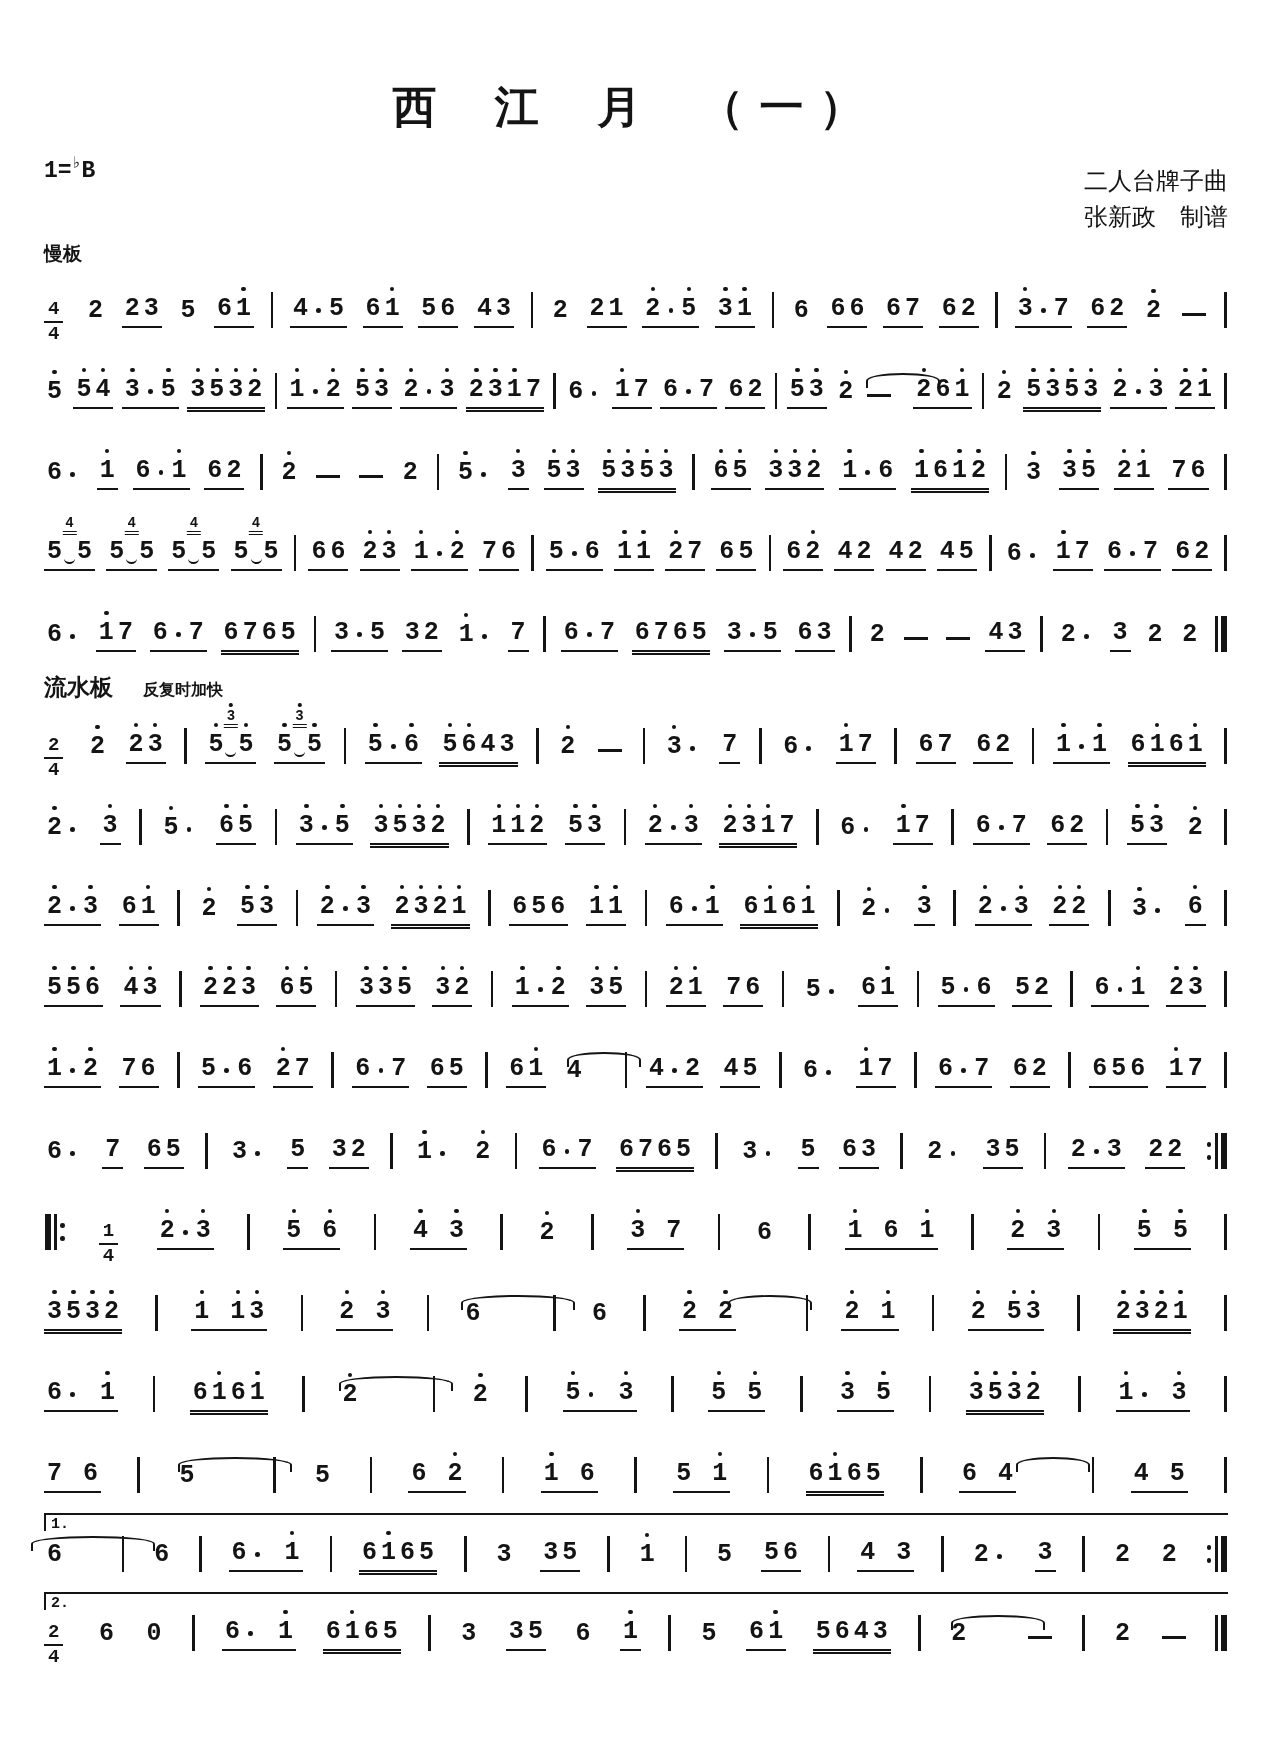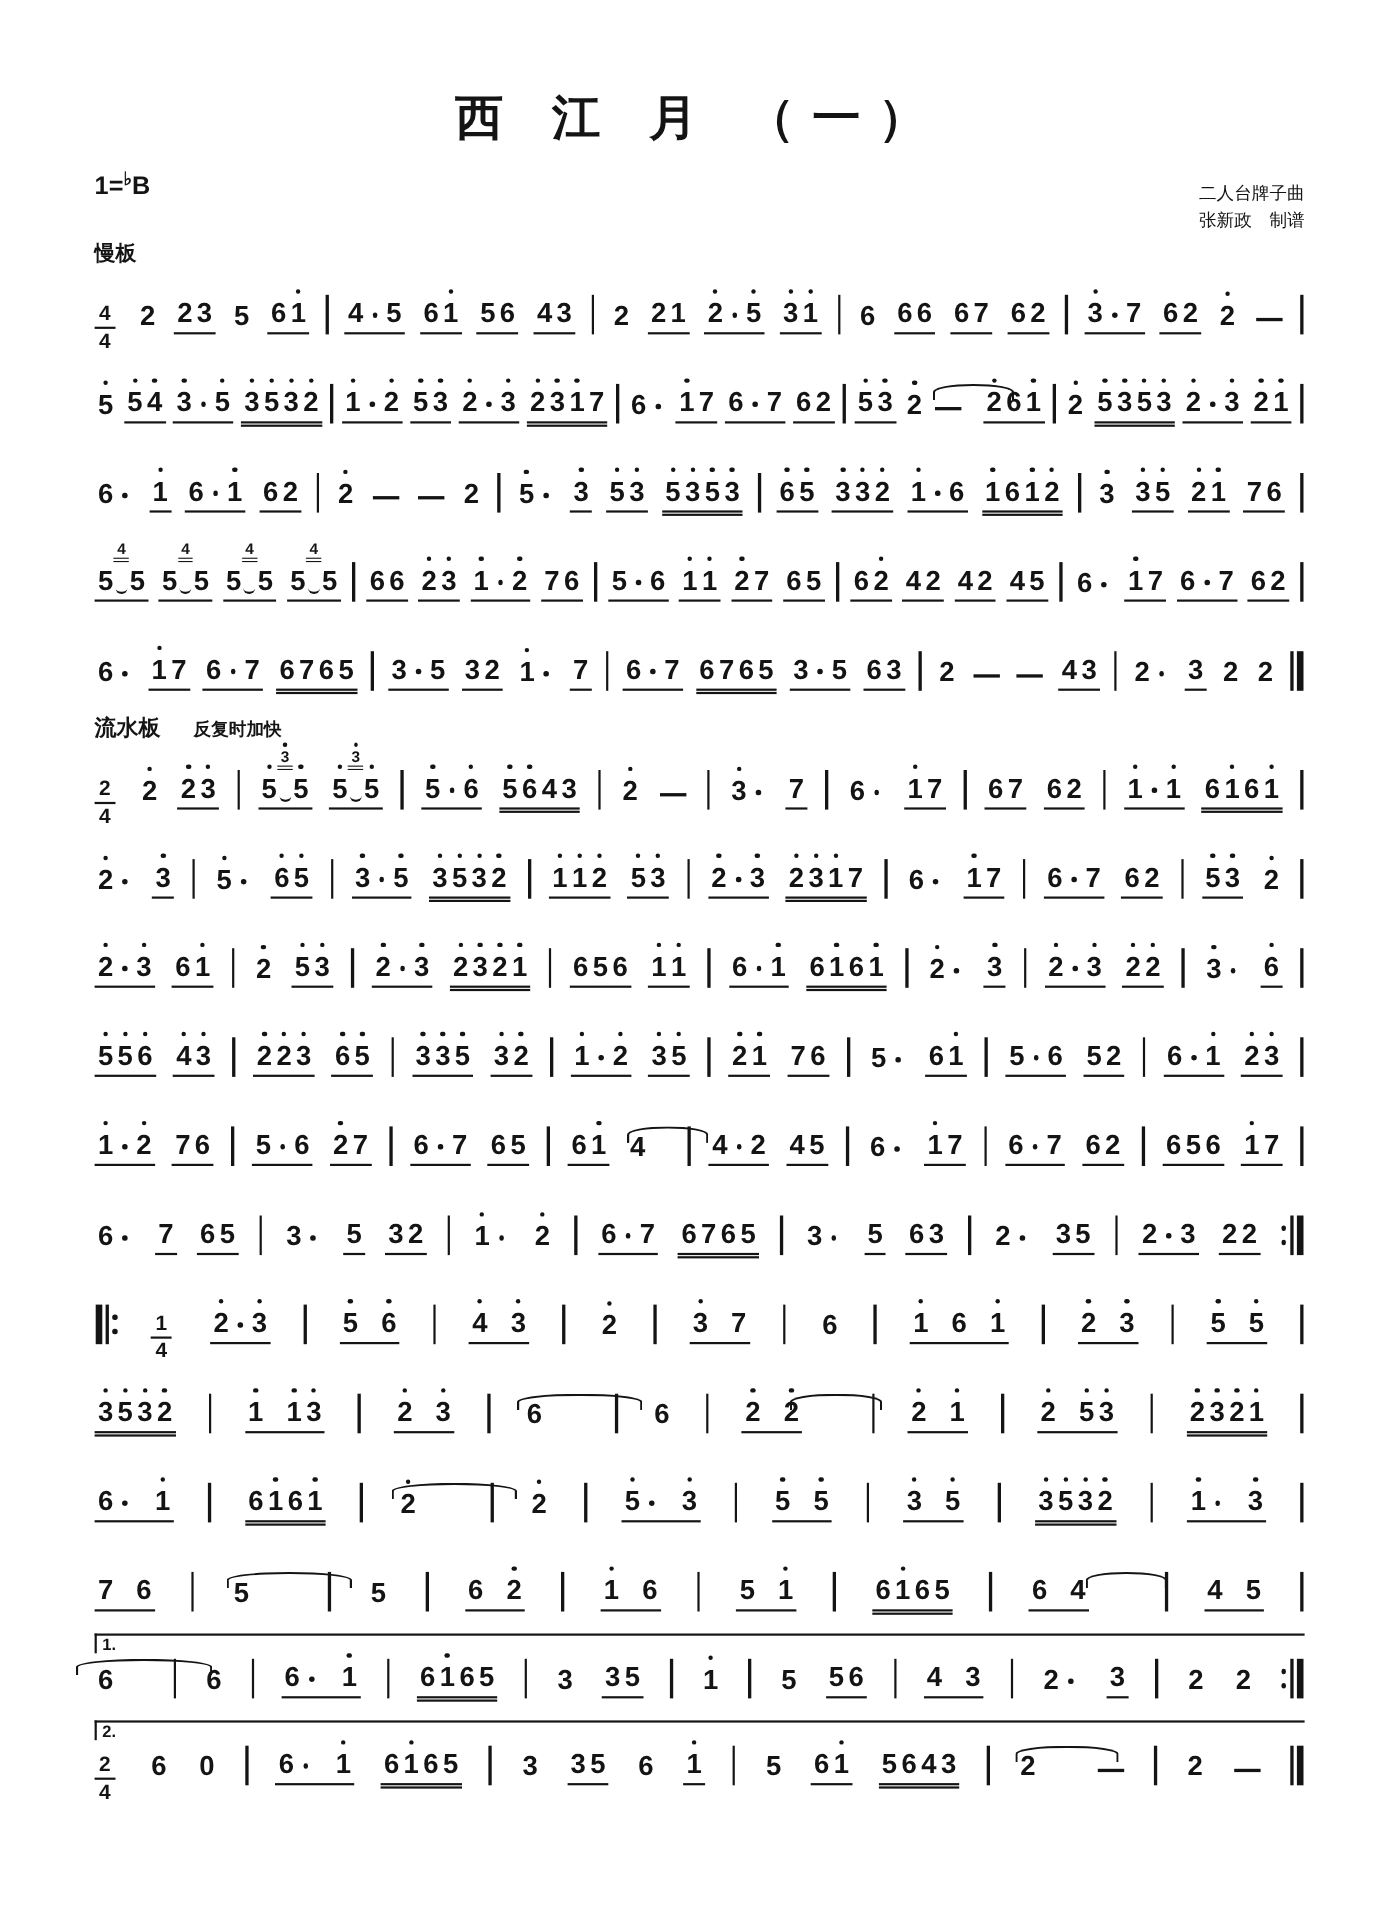--- a/index.html
+++ b/index.html
@@ -1,28 +1,28 @@
 <!DOCTYPE html>
 <html><head>
 <meta charset="utf-8">
 <style>
   html,body{margin:0;padding:0;background:#e9e9e9;}
   .page{
     width:1272px;height:1754px;margin:0 auto;background:#ffffff;
-    box-sizing:border-box;padding:54px 86px 30px;position:relative;
-    font-family:Liberation Sans, sans-serif;color:#141414;overflow:hidden;
+    box-sizing:border-box;padding:54px 44px 30px;position:relative;
+    font-family:Liberation Mono, monospace;color:#141414;overflow:hidden;
   }
   .title{font-size:44px;font-weight:700;letter-spacing:16px;text-align:center;margin:24px 0 14px;}
   .meta{display:flex;justify-content:space-between;align-items:flex-start;}
   .key{font-size:23px;font-weight:700;margin-top:2px;}
   .flat{font-size:0.72em;vertical-align:super;font-weight:700;}
-  .credits{text-align:left;font-size:16px;font-weight:500;line-height:1.5;margin-top:14px;}
+  .credits{text-align:left;font-size:24px;font-weight:500;line-height:1.5;margin-top:14px;}
   .tempo{font-size:19px;font-weight:700;margin:4px 0 0;}
   .section-label{display:flex;gap:30px;align-items:baseline;margin:16px 0 0;}
-  .section-label .main{font-size:20px;font-weight:700;}
+  .section-label .main{font-size:23px;font-weight:700;}
   .section-label .sub{font-size:16px;font-weight:700;}
 
   .score-line{display:flex;justify-content:space-between;align-items:flex-end;
     padding-top:25px;margin-bottom:20px;}
   .tok{display:inline-flex;position:relative;padding:0 1px 3px;flex:none;}
   .tok.u1{border-bottom:2.6px solid #141414;}
   .tok .l2{position:absolute;left:0;right:0;bottom:-5.4px;height:2.6px;background:#141414;}
   .ch{position:relative;font-weight:700;font-size:25px;line-height:1.12;padding:0 2px;display:inline-block;}
   .ch .da{position:absolute;top:-8px;left:50%;margin-left:-2.2px;width:4.4px;height:4.4px;border-radius:50%;background:#141414;}
   .ch.gap{width:13px;}

